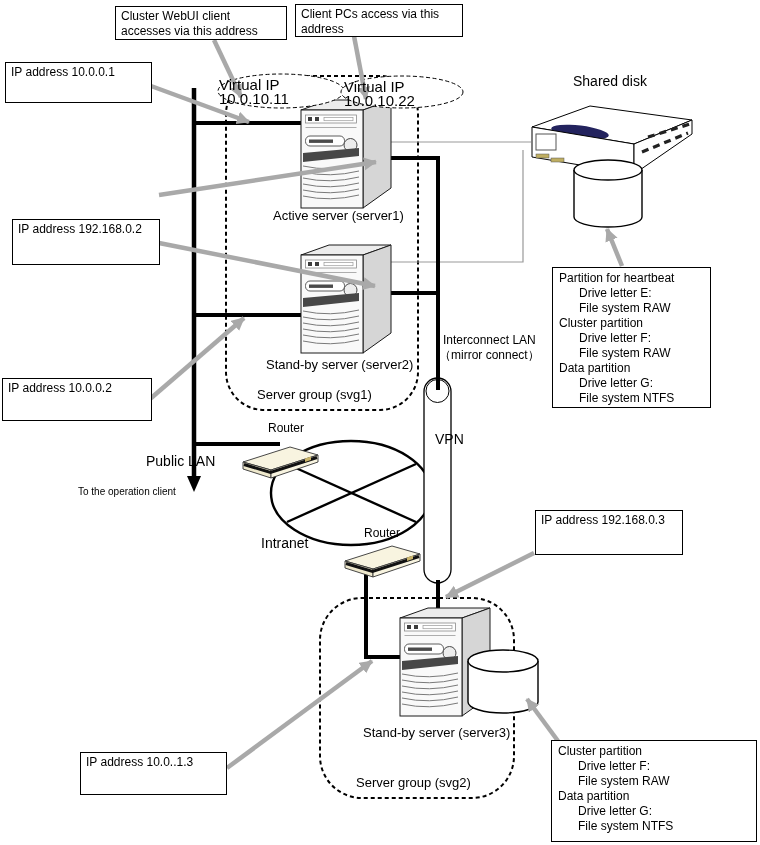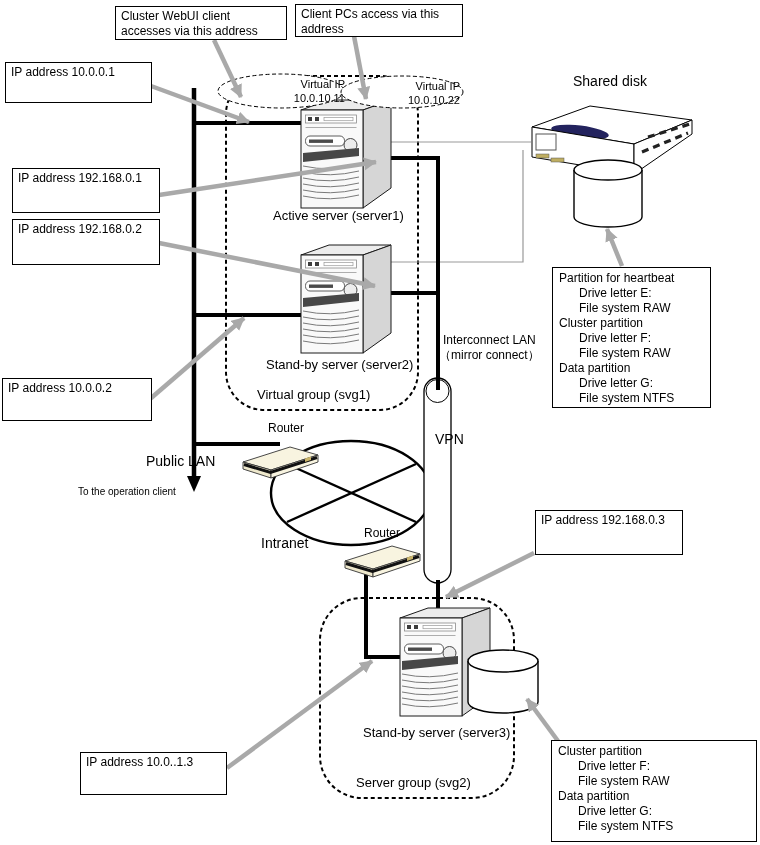--- a/index.html
+++ b/index.html
@@ -8,21 +8,21 @@
   .diagram svg{position:absolute;left:0;top:0}
   .callout{position:absolute;border:1px solid #000;background:#fff;font-size:12px;
            line-height:15px;padding:2px 5px;box-sizing:border-box}
   .pbox{position:absolute;border:1px solid #000;background:#fff;font-size:12px;
         line-height:15px;padding:3px 6px;box-sizing:border-box}
   .pbox .ind{padding-left:20px}
   .lbl{position:absolute;font-size:12px;line-height:14px;white-space:nowrap}
   .fs125{font-size:14px}
   .fs13{font-size:13px}
   .fs115{font-size:10px}
-  .vip{position:absolute;text-align:right;font-size:11px;line-height:13.5px;white-space:nowrap}
+  .vip{position:absolute;text-align:left;font-size:15px;line-height:13.5px;white-space:nowrap}
 </style>
 </head>
 <body>
 
 <div class="diagram">
 
 <svg width="760" height="845" viewBox="0 0 760 845">
   <defs>
     <marker id="ga" markerUnits="userSpaceOnUse" markerWidth="15" markerHeight="14" refX="12" refY="6.5" orient="auto">
       <path d="M0,0 L13,6.5 L0,13 Z" fill="#a9a9a9"></path>
@@ -122,21 +122,20 @@
     <line x1="534" y1="553" x2="446" y2="597" marker-end="url(#ga)"></line>
     <line x1="227" y1="768" x2="372" y2="661" marker-end="url(#ga)"></line>
     <line x1="558" y1="741" x2="527" y2="699" marker-end="url(#ga)"></line>
     <line x1="622" y1="266" x2="607" y2="229" marker-end="url(#ga)"></line>
   </g>
 </svg>
 
 <div class="callout" style="left:115px;top:6px;width:172px;height:34px">Cluster WebUI client accesses via this address</div>
 <div class="callout" style="left:295px;top:4px;width:168px;height:33px">Client PCs access via this address</div>
 <div class="callout" style="left:5px;top:62px;width:147px;height:41px">IP address 10.0.0.1</div>
-<div class="callout" style="left:12px;top:168px;width:148px;height:45px">IP address 192.168.0.1</div>
 <div class="callout" style="left:12px;top:219px;width:148px;height:46px">IP address 192.168.0.2</div>
 <div class="callout" style="left:2px;top:378px;width:150px;height:43px">IP address 10.0.0.2</div>
 <div class="callout" style="left:535px;top:510px;width:148px;height:45px">IP address 192.168.0.3</div>
 <div class="callout" style="left:80px;top:752px;width:147px;height:43px">IP address 10.0..1.3</div>
 
 <div class="pbox" style="left:552px;top:267px;width:159px;height:141px">
   <div>Partition for heartbeat</div>
   <div class="ind">Drive letter E:</div>
   <div class="ind">File system RAW</div>
   <div>Cluster partition</div>
@@ -160,21 +159,21 @@
   <div>10.0.10.11</div>
 </div>
 <div class="vip" style="left:344px;top:80px;width:116px">
   <div>Virtual IP</div>
   <div>10.0.10.22</div>
 </div>
 
 <div class="lbl fs125" style="left:573px;top:74px">Shared disk</div>
 <div class="lbl fs13" style="left:273px;top:209px">Active server (server1)</div>
 <div class="lbl fs13" style="left:266px;top:358px">Stand-by server (server2)</div>
-<div class="lbl fs13" style="left:257px;top:388px">Virtual group (svg1)</div>
+<div class="lbl fs13" style="left:257px;top:388px">Server group (svg1)</div>
 <div class="lbl" style="left:443px;top:333px">Interconnect LAN</div>
 <div class="lbl" style="left:439px;top:348px">（mirror connect）</div>
 <div class="lbl fs125" style="left:435px;top:432px">VPN</div>
 <div class="lbl" style="left:268px;top:421px">Router</div>
 <div class="lbl fs125" style="left:146px;top:454px">Public LAN</div>
 <div class="lbl fs115" style="left:78px;top:485px">To the operation client</div>
 <div class="lbl fs125" style="left:261px;top:536px">Intranet</div>
 <div class="lbl" style="left:364px;top:526px">Router</div>
 <div class="lbl fs13" style="left:363px;top:726px">Stand-by server (server3)</div>
 <div class="lbl fs13" style="left:356px;top:776px">Server group (svg2)</div>

